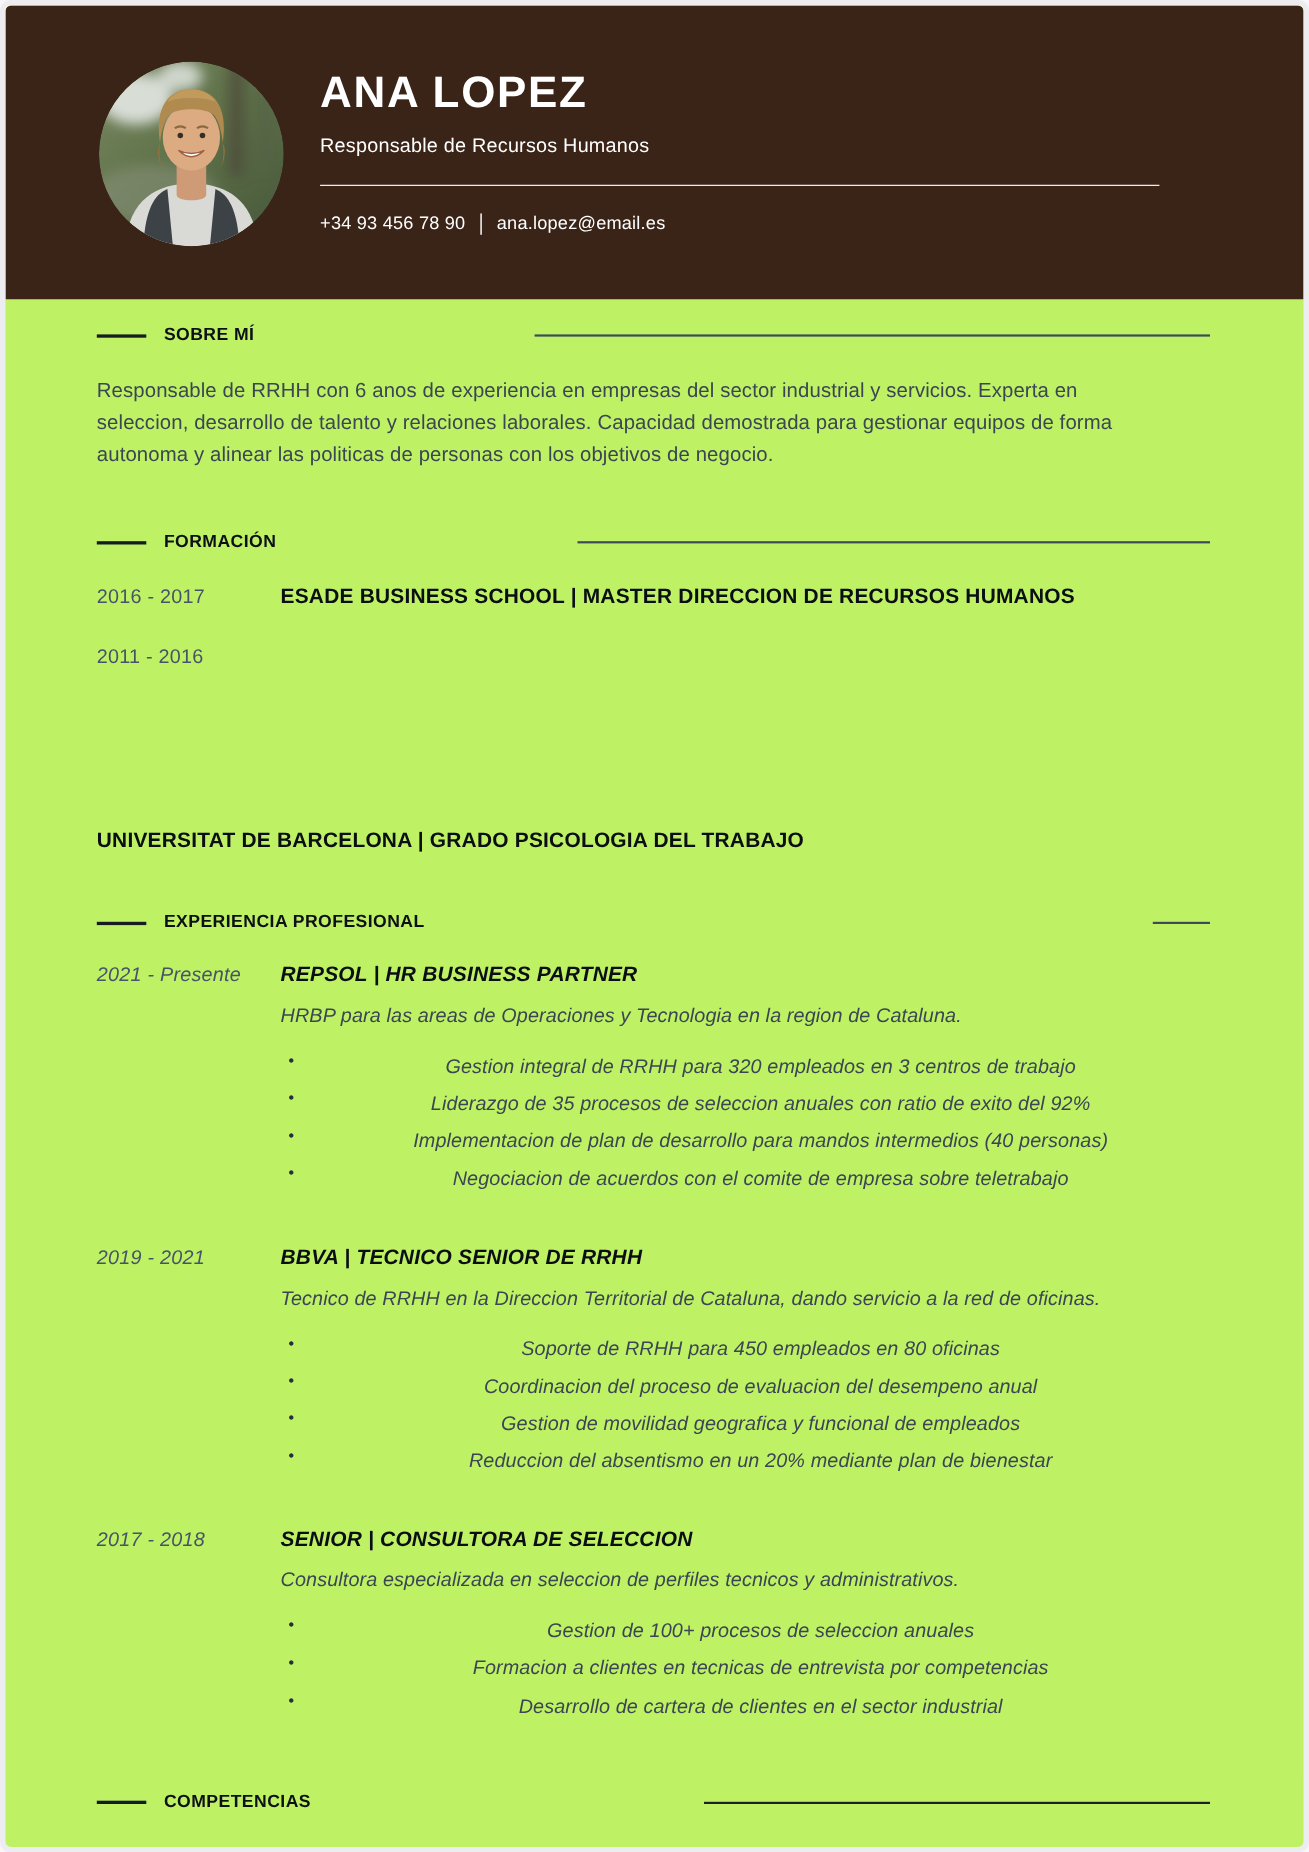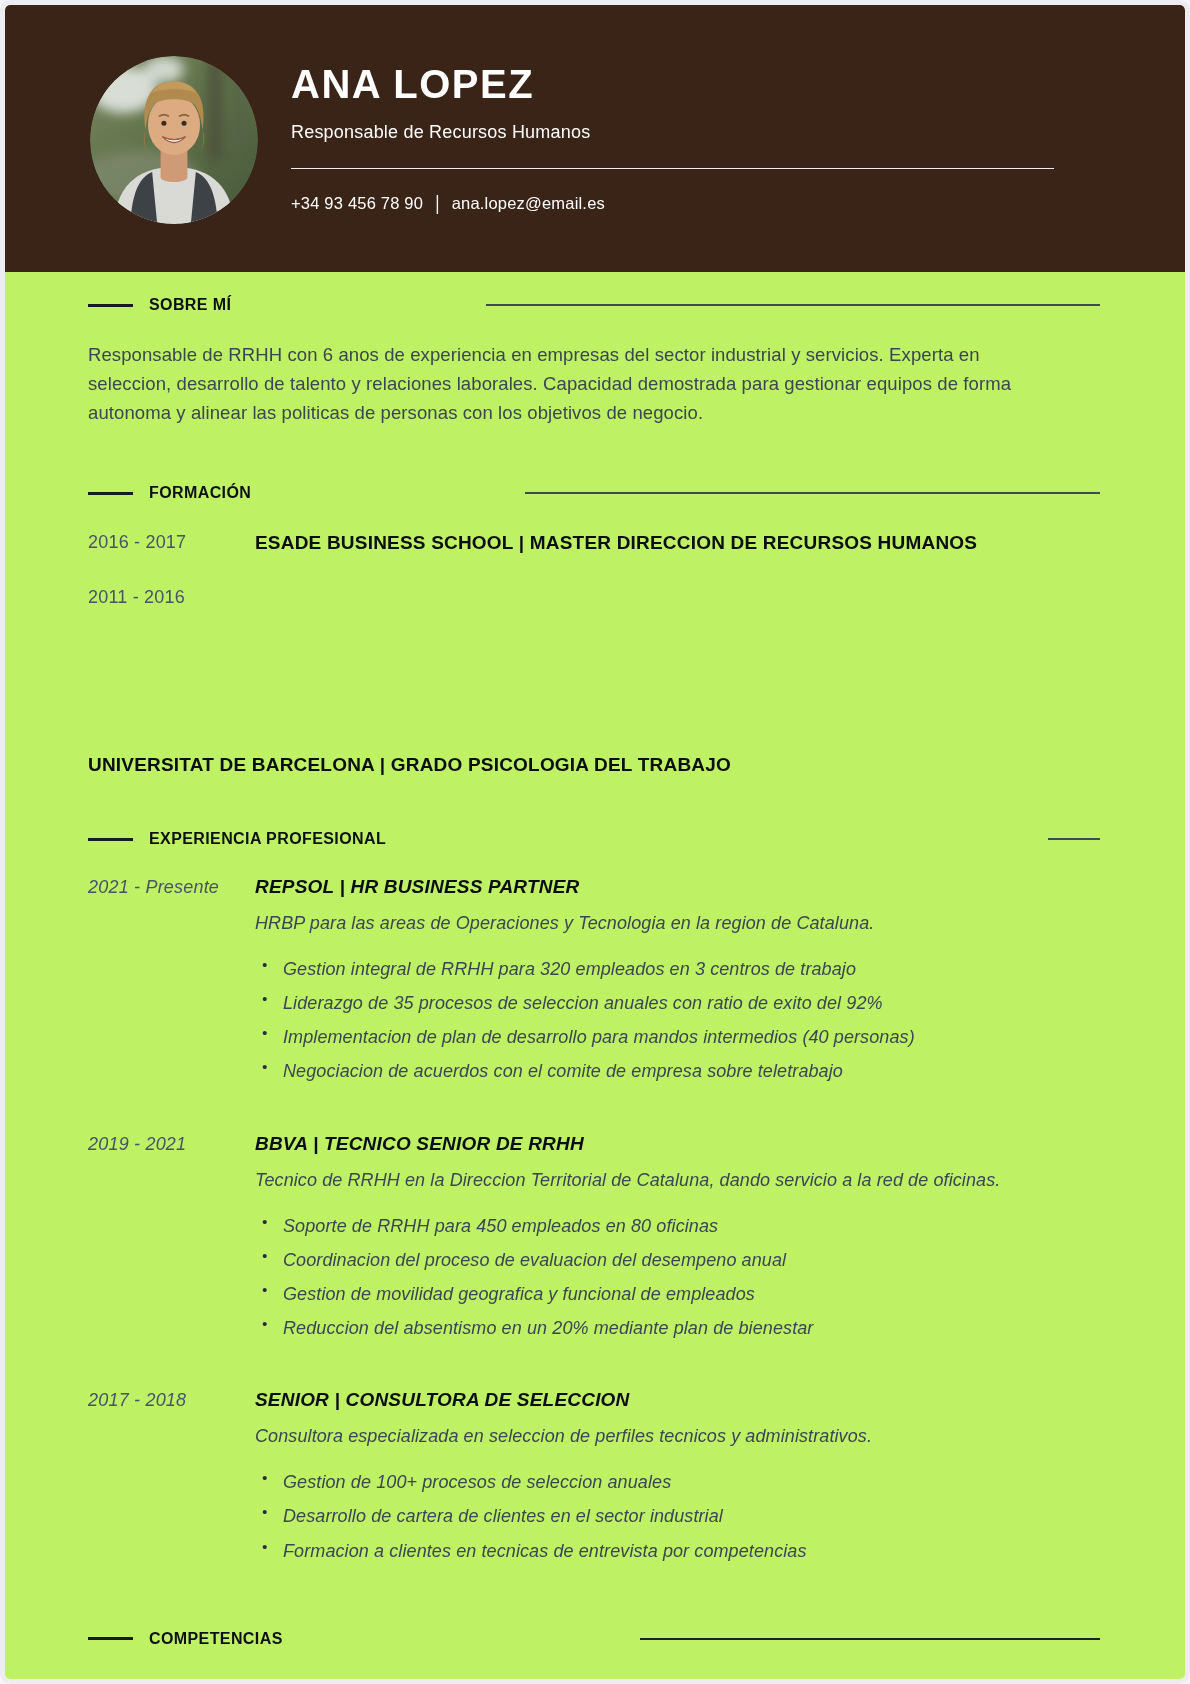--- a/index.html
+++ b/index.html
@@ -59,21 +59,21 @@
   .edu-row + .edu-row{margin-top:33px;flex-direction:column;}
   .period{flex:0 0 167px;font-size:18px;color:var(--muted);letter-spacing:.2px;}
   .entry-title{font-size:19px;font-weight:800;color:#0b0e14;letter-spacing:.2px;}
 
   .sec-exp{margin-top:54px;}
   .jobs{margin-top:28px;font-style:italic;}
   .job{display:flex;align-items:baseline;}
   .job + .job{margin-top:44px;}
   .job-body{flex:1 1 auto;}
   .job-summary{margin-top:13px;font-size:18px;color:var(--body);line-height:1.4;letter-spacing:.1px;}
-  .job ul{margin-top:16px;list-style:none;}
+  .job ul{margin-top:16px;list-style:none;text-align:center;}
   .job li{
     position:relative;font-size:18px;color:var(--body);padding:4px 0 4px 28px;
     line-height:1.45;letter-spacing:.1px;
   }
   .job li::before{
     content:"•";position:absolute;left:7px;top:2px;font-size:15px;color:#272f3b;
   }
 
   .sec-skills{margin-top:62px;}
 </style>
@@ -208,22 +208,22 @@
           </div>
         </div>
 
         <div class="job">
           <span class="period">2017 - 2018</span>
           <div class="job-body">
             <div class="entry-title">SENIOR | CONSULTORA DE SELECCION</div>
             <div class="job-summary">Consultora especializada en seleccion de perfiles tecnicos y administrativos.</div>
             <ul>
               <li>Gestion de 100+ procesos de seleccion anuales</li>
+              <li>Formacion a clientes en tecnicas de entrevista por competencias</li>
               <li>Desarrollo de cartera de clientes en el sector industrial</li>
-              <li>Formacion a clientes en tecnicas de entrevista por competencias</li>
             </ul>
           </div>
         </div>
 
       </div>
     </div>
 
     <div class="sec-skills">
       <div class="sec-head">
         <span class="sec-dash"></span>

